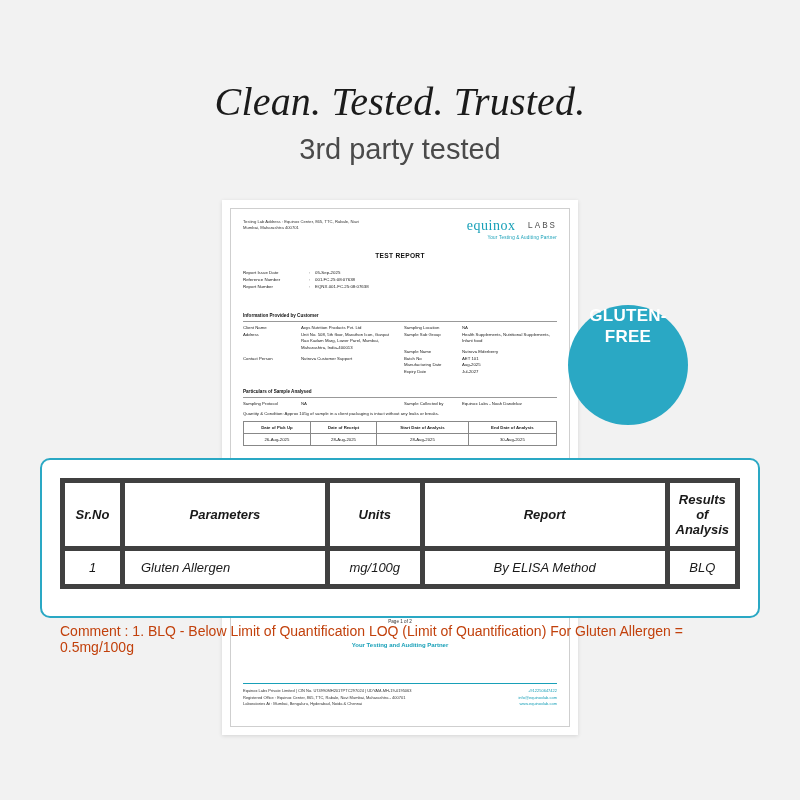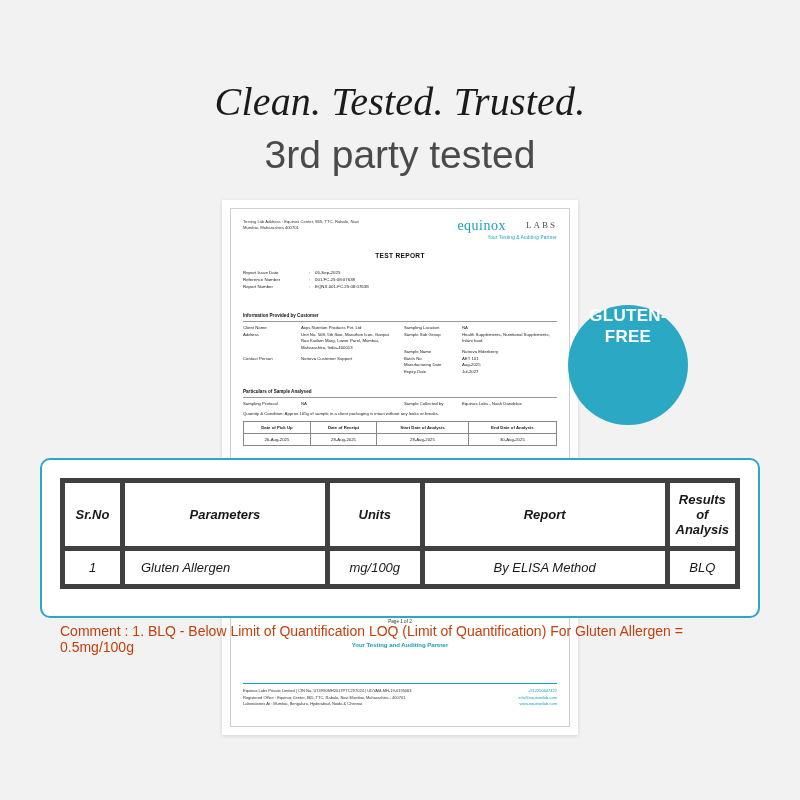--- a/index.html
+++ b/index.html
@@ -25,21 +25,21 @@
     font-style: italic;
     font-size: 40px;
     color: #1b1b1b;
     letter-spacing: 0.2px;
   }
   .subhead {
     position: absolute;
     top: 133px; left: 0; width: 800px;
     text-align: center;
     font-family: "Liberation Sans", sans-serif;
-    font-size: 39px;
+    font-size: 29px;
     color: #4a4a4a;
     font-weight: 400;
   }
 
   
   .sheet {
     position: absolute;
     top: 200px; left: 222px;
     width: 356px; height: 535px;
     background: #ffffff;
@@ -65,25 +65,25 @@
     text-align: right;
   }
   .brand-name {
     font-family: "Liberation Serif", serif;
     font-size: 14px;
     color: #18a0b8;
     letter-spacing: 0.5px;
     line-height: 1;
   }
   .brand-name .labs {
-    font-family: Liberation Serif, serif;
+    font-family: Liberation Mono, monospace;
     font-size: 9px;
     color: #555;
     letter-spacing: 2px;
-    margin-left: 20px;
+    margin-left: 12px;
     vertical-align: 2px;
   }
   .brand-tag {
     font-size: 4.6px;
     color: #18a0b8;
     margin-top: 2px;
     letter-spacing: .2px;
   }
   .report-title {
     position: absolute; top: 42px; left: 0; width: 100%;

